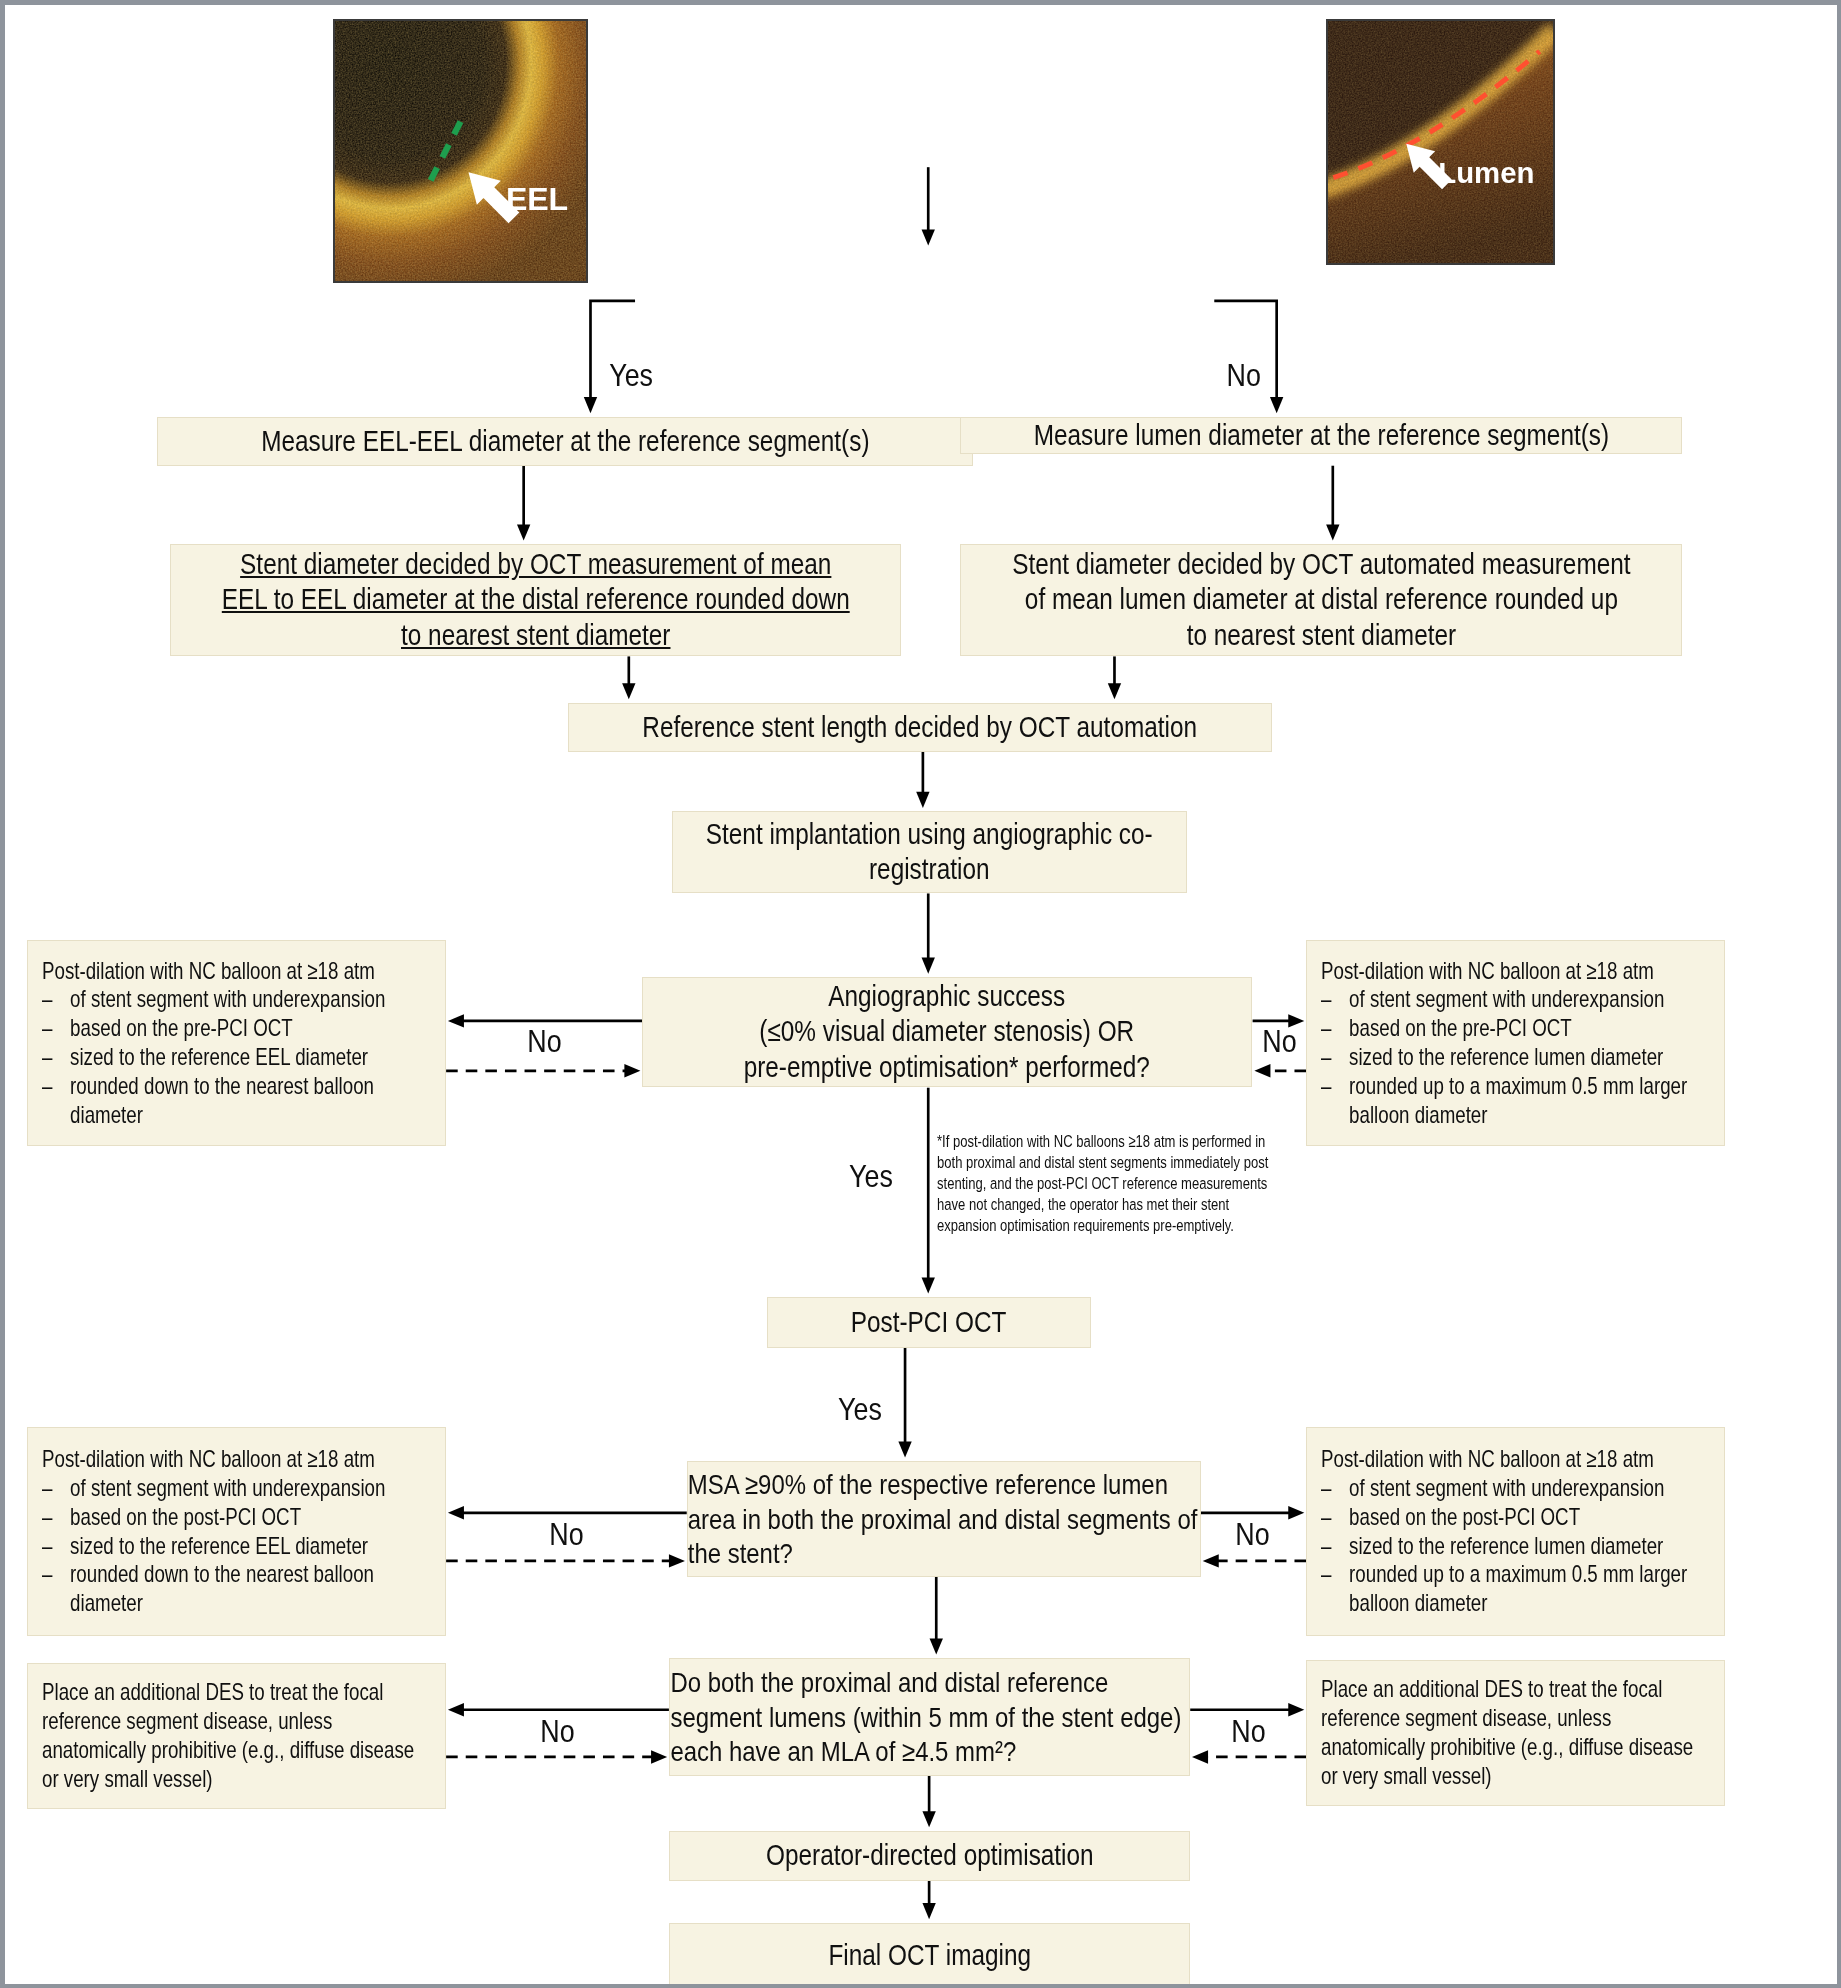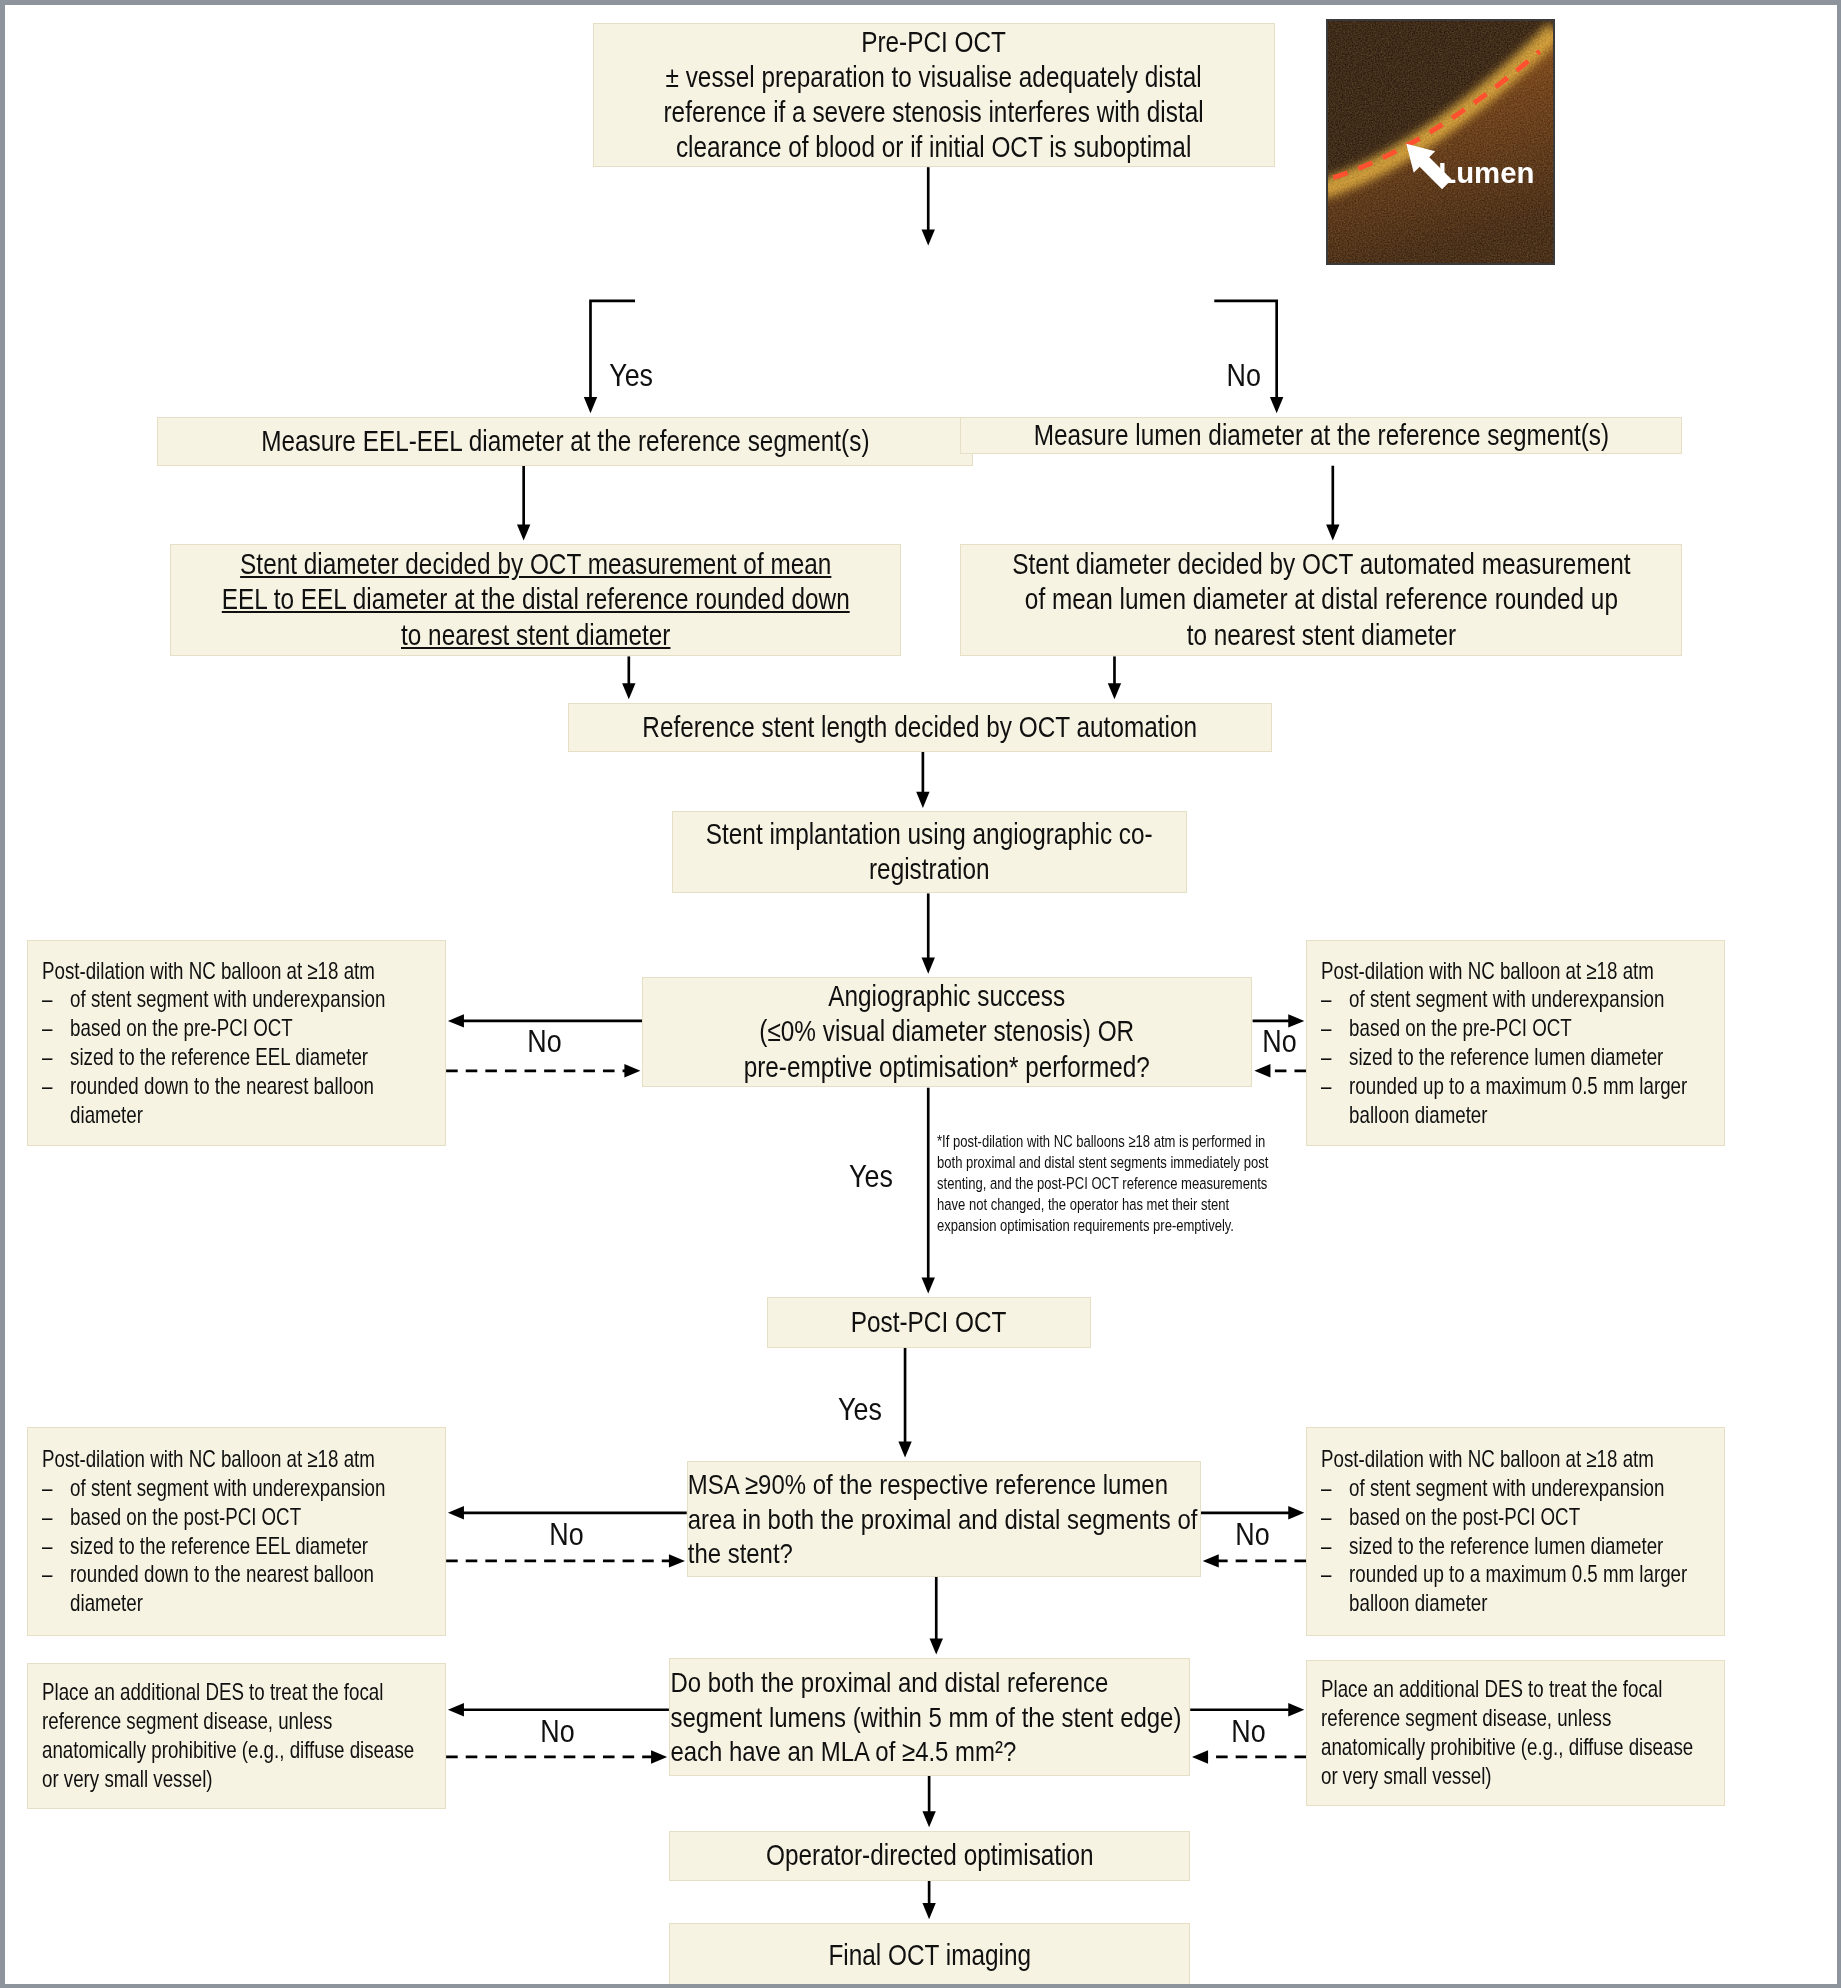--- a/index.html
+++ b/index.html
@@ -123,44 +123,48 @@
         <stop offset="1" stop-color="#542a0a"></stop>
       </radialGradient>
       <linearGradient id="gr" x1="0" y1="0" x2="0.25" y2="1">
         <stop offset="0" stop-color="#b06018"></stop>
           <stop offset="0.45" stop-color="#6b3310"></stop>
         <stop offset="1" stop-color="#33170a"></stop>
       </linearGradient>
     </defs>
   </svg>
 
+  <div class="oct" style="left:328px;top:14.3px;">
+    <svg width="251" height="260" viewBox="0 0 282 292">
+      <rect x="0" y="0" width="282" height="292" fill="url(#gl)"></rect>
+      <rect x="0" y="0" width="282" height="292" filter="url(#speckA)" opacity="0.5"></rect>
+      <rect x="0" y="0" width="282" height="292" filter="url(#speckB)" opacity="0.3"></rect>
+      <line x1="141" y1="113" x2="107" y2="180" stroke="#1e9e4e" stroke-width="7" stroke-dasharray="16 13"></line>
+      <g transform="translate(150,170) rotate(45) scale(0.95)">
+        <polygon points="0,0 34,-20 34,-9 76,-9 76,9 34,9 34,20" fill="#ffffff"></polygon>
+      </g>
+      <text x="192" y="212" font-size="36" font-weight="bold" fill="#ffffff" font-family="Liberation Sans, sans-serif">EEL</text>
+    </svg>
+  </div>
 
   <div class="oct" style="left:1321px;top:14.3px;">
     <svg width="225" height="242" viewBox="0 0 253 272">
       <rect x="0" y="0" width="253" height="272" fill="#24100a"></rect>
       <path d="M -8 192 Q 112 152 258 8 L 258 276 L -8 276 Z" fill="url(#gr)"></path>
       <path d="M -8 190 Q 112 152 256 10" fill="none" stroke="#f4b63a" stroke-width="22" filter="url(#glow)" opacity="0.9"></path>
       <rect x="0" y="0" width="253" height="272" filter="url(#speckA)" opacity="0.38"></rect>
       <rect x="0" y="0" width="253" height="272" filter="url(#speckB)" opacity="0.32"></rect>
       <path d="M 6 176 Q 112 142 238 34" fill="none" stroke="#ff5030" stroke-width="5.5" stroke-dasharray="17 13"></path>
       <g transform="translate(88,138) rotate(45) scale(0.85)">
         <polygon points="0,0 34,-20 34,-9 76,-9 76,9 34,9 34,20" fill="#ffffff"></polygon>
       </g>
       <text x="124" y="182" font-size="33" font-weight="bold" fill="#ffffff" font-family="Liberation Sans, sans-serif">Lumen</text>
     </svg>
   </div>
 
-  <div class="box ctr" style="left:588px;top:18px;width:682px;height:144px;">
-    <div class="tx">
-      <div>Pre-PCI OCT</div>
-      <div>± vessel preparation to visualise adequately distal</div>
-      <div>reference if a severe stenosis interferes with distal</div>
-      <div>clearance of blood or if initial OCT is suboptimal</div>
-    </div>
-  </div>
 
 
   <div class="box ctr" style="left:152px;top:412px;width:816px;height:49px;">
     <div class="tx">Measure EEL-EEL diameter at the reference segment(s)</div>
   </div>
 
   <div class="box ctr" style="left:955px;top:412px;width:722px;height:37px;">
     <div class="tx">Measure lumen diameter at the reference segment(s)</div>
   </div>
 

